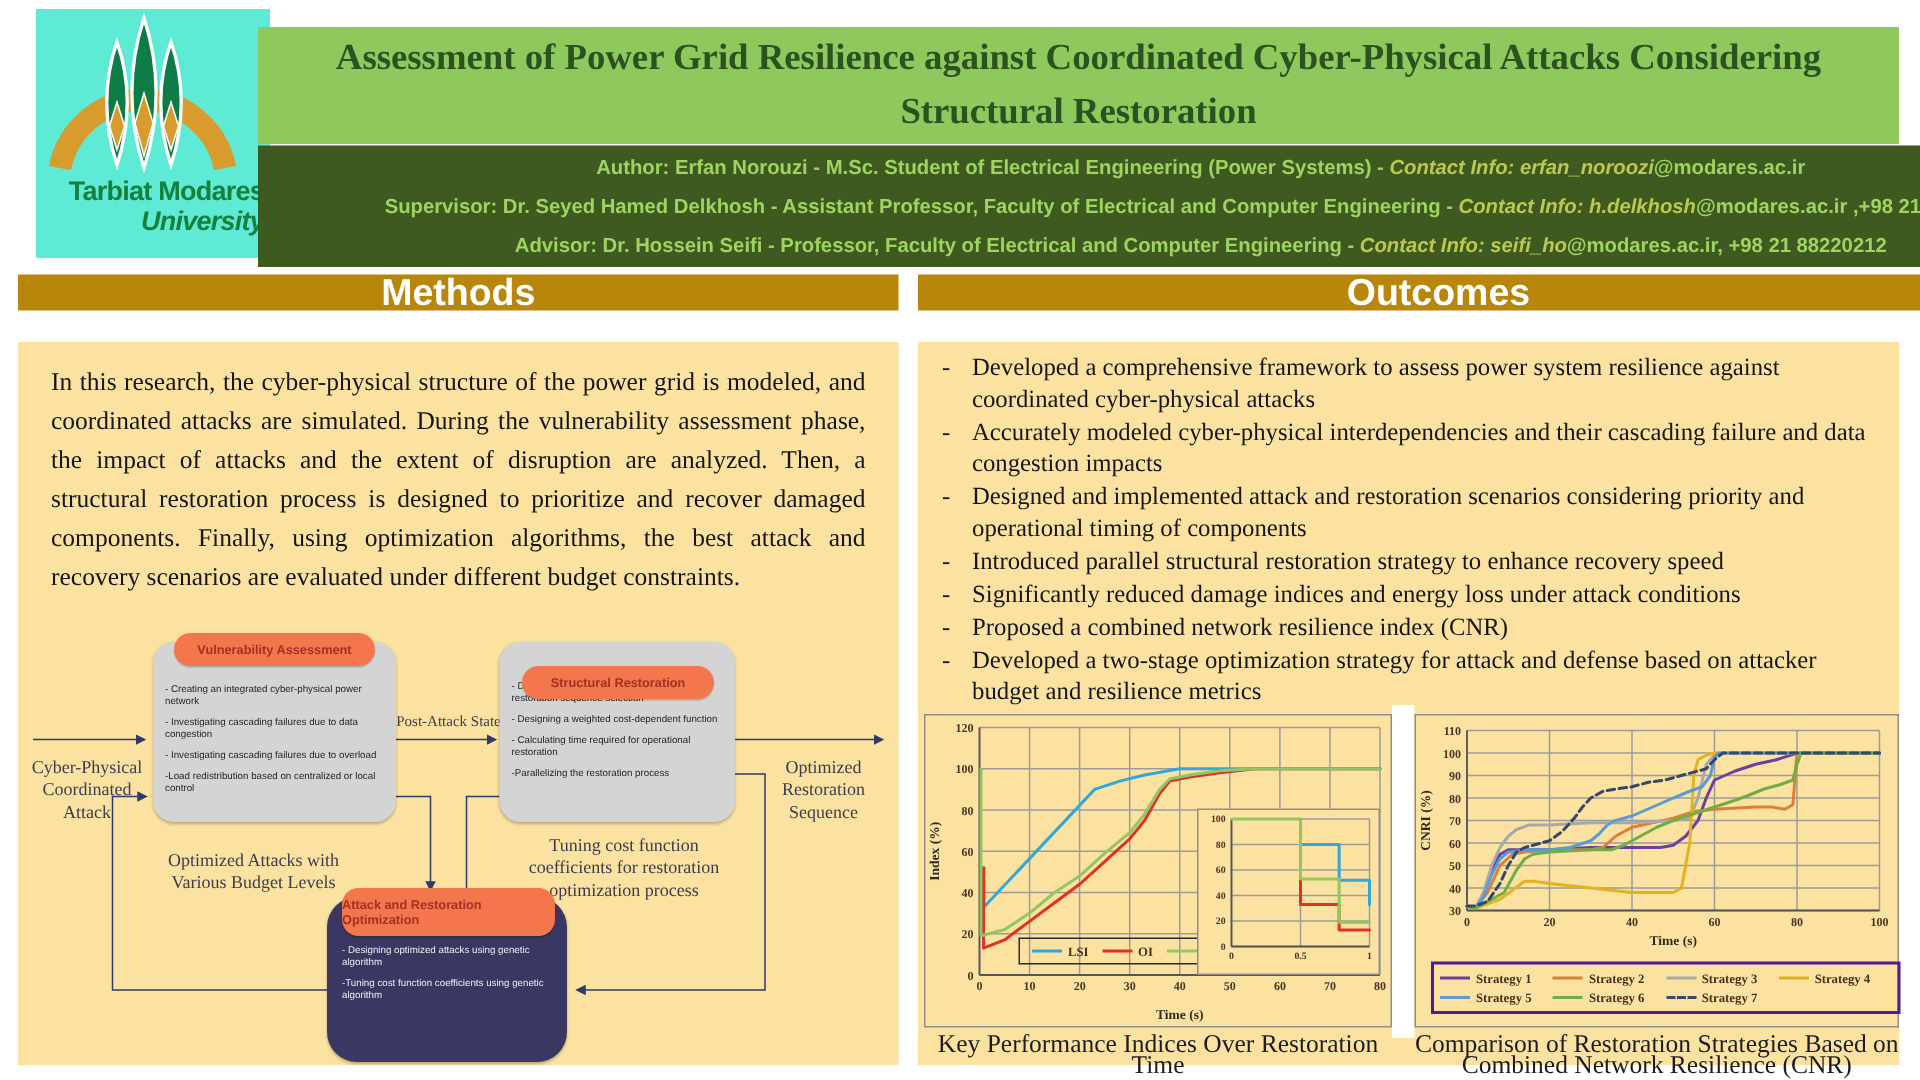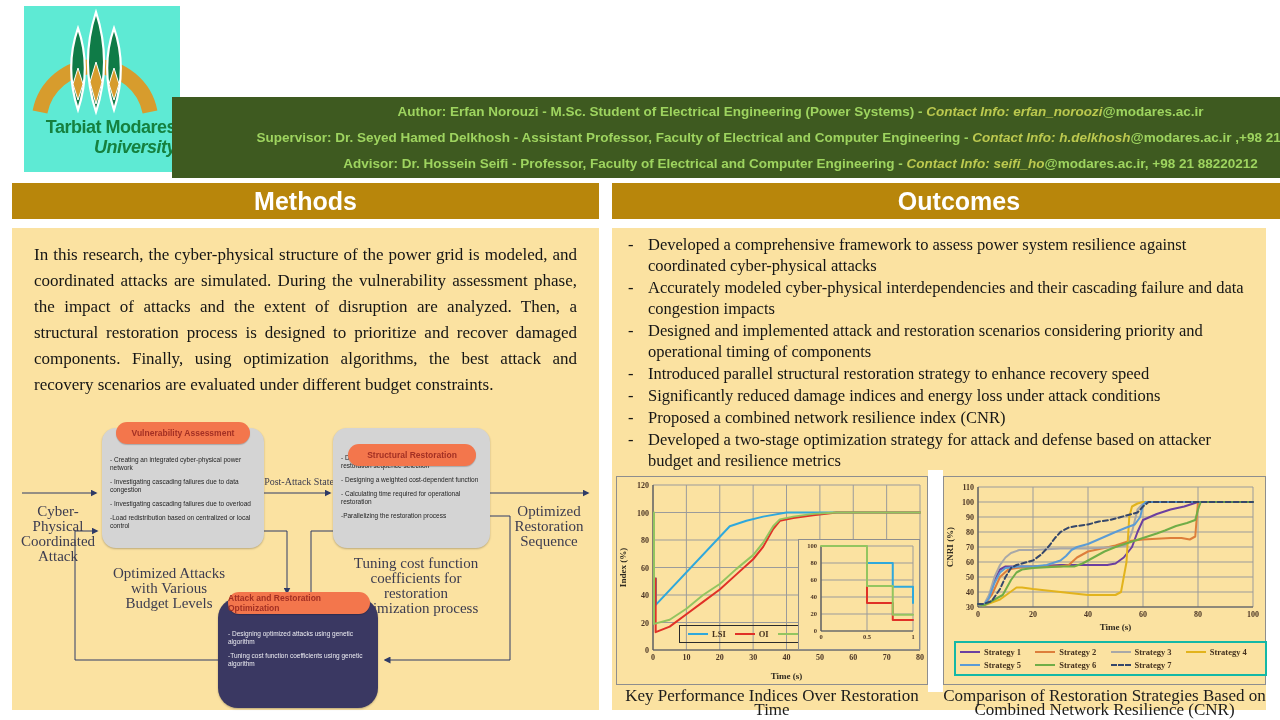--- a/index.html
+++ b/index.html
@@ -14,21 +14,21 @@
   .title-bar{position:absolute;left:172px;top:18px;width:1094px;height:78px;background:#8FC85C;
              display:flex;align-items:center;justify-content:center;text-align:center;}
   .title-bar .t{font-family:"Liberation Serif","DejaVu Serif",serif;font-weight:bold;
                 font-size:24.5px;line-height:36px;color:#2D5222;padding:0 14px;}
   .author-band{position:absolute;left:172px;top:97px;width:1257px;height:81px;background:#3E5A20;
                display:flex;flex-direction:column;justify-content:center;text-align:center;}
   .author-line{font-size:13.5px;font-weight:bold;color:#9ED45F;line-height:26px;}
   .author-line .contact{font-style:italic;color:#BCC94F;}
 
   
-  .col-header{position:absolute;top:183px;height:36px;background:#B8860B;color:#fff;
+  .col-header{position:absolute;top:183px;height:24px;background:#B8860B;color:#fff;
               display:flex;align-items:center;justify-content:center;
               font-size:25px;font-weight:bold;}
   .col-body{position:absolute;top:228px;height:482px;background:#FBE2A1;}
   .methods-header{left:12px;width:587px;}
   .methods-body{left:12px;width:587px;}
   .outcomes-header{left:612px;width:654px;padding-left:20px;}
   .outcomes-body{left:612px;width:654px;}
 
   .methods-par{position:absolute;left:0;top:0;width:587px;box-sizing:border-box;
                padding:14px 22px 0 22px;font-size:17px;line-height:26px;color:#151515;
@@ -38,21 +38,21 @@
   .flow{position:absolute;left:0;top:0;width:587px;height:482px;}
   .flow svg.wires{position:absolute;left:0;top:0;}
   .fbox{position:absolute;border-radius:14px;background:#D4D4D4;box-shadow:0 1px 2px rgba(0,0,0,.25);}
   .fbox.dark{background:#3A3862;border-radius:20px;}
   .pill{position:absolute;background:#F3764C;border-radius:11px;display:flex;align-items:center;
         justify-content:center;font-weight:bold;font-size:8.5px;color:#A33024;box-shadow:0 1px 1px rgba(0,0,0,.2);}
   .fbullets{position:absolute;font-size:6.5px;line-height:8px;color:#242424;}
   .fbullets div{margin-bottom:6px;}
   .fbox.dark .fbullets{color:#EDEDF2;}
   .flabel{position:absolute;font-family:"Liberation Serif","DejaVu Serif",serif;
-          font-size:15px;line-height:15px;color:#3C3C50;text-align:center;}
+          font-size:12px;line-height:15px;color:#3C3C50;text-align:center;}
   .flabel.small{font-size:10px;}
 
   
   .obullets{position:absolute;left:10px;top:6px;width:634px;list-style:none;margin:0;padding:0;}
   .obullets li{display:grid;grid-template-columns:26px 1fr;font-size:16.5px;line-height:21px;
                color:#151515;margin-bottom:1px;}
   .obullets li::before{content:"-";padding-left:6px;}
 
   
   .chart-gap{position:absolute;left:316px;top:242px;width:15px;height:222px;background:#ffffff;}
@@ -64,21 +64,21 @@
            font-family:"Liberation Serif","DejaVu Serif",serif;font-size:17px;line-height:13.5px;color:#1c1c1c;}
   .captionA{left:4px;width:312px;}
   .captionB{left:331px;width:323px;}
   .tick{font:bold 8px "Liberation Serif","DejaVu Serif",serif;fill:#4A3425;}
   .tick-s{font:bold 6.5px "Liberation Serif","DejaVu Serif",serif;fill:#4A3425;}
   .axis-label{font:bold 9px "Liberation Serif","DejaVu Serif",serif;fill:#2F2A20;}
   .inset{position:absolute;left:181px;top:62px;width:122px;height:111px;background:#FBE2A1;
          border:1px solid #8E8E8E;box-sizing:border-box;}
   .legendA{position:absolute;left:62px;top:148px;height:16px;display:flex;align-items:center;
            gap:9px;border:1.5px solid #2A2A2A;padding:0 8px;background:transparent;}
-  .legendB{position:absolute;left:10px;top:164px;width:301px;border:2px solid #14b8a6;
+  .legendB{position:absolute;left:10px;top:164px;width:301px;border:2px solid #4c1d95;
            display:grid;grid-template-columns:repeat(4,1fr);row-gap:3px;padding:4px 4px;}
   .lg-item{display:flex;align-items:center;font:bold 8.5px "Liberation Serif","DejaVu Serif",serif;color:#44311E;white-space:nowrap;}
   .sw{display:inline-block;width:20px;height:0;border-top:2px solid #000;margin-right:4px;}
 </style>
 </head>
 <body>
 
 <div class="poster">
 
   <div class="logo-box">
@@ -88,20 +88,23 @@
       <path d="M90 22 C81 48 81 76 90 104 C99 76 99 48 90 22 Z" fill="#0F7B47" stroke="#fff" stroke-width="2.2"></path>
       <path d="M72 6 C61 40 61 72 72 106 C83 72 83 40 72 6 Z" fill="#0F7B47" stroke="#fff" stroke-width="2.2"></path>
       <path d="M54 62 L49 78 L54 94 L59 78 Z" fill="#D79C2D" stroke="#fff" stroke-width="1"></path>
       <path d="M90 62 L85 78 L90 94 L95 78 Z" fill="#D79C2D" stroke="#fff" stroke-width="1"></path>
       <path d="M72 56 L66 76 L72 98 L78 76 Z" fill="#D79C2D" stroke="#fff" stroke-width="1"></path>
     </svg>
     <div class="logo-text" style="top:112px;">Tarbiat Modares</div>
     <div class="logo-text" style="top:132px;font-style:italic;">University</div>
   </div>
 
+  <div class="title-bar">
+    <div class="t">Assessment of Power Grid Resilience against Coordinated Cyber-Physical Attacks Considering Structural Restoration</div>
+  </div>
 
   <div class="author-band">
       <div class="author-line"><span>Author: Erfan Norouzi - M.Sc. Student of Electrical Engineering (Power Systems) - </span><span class="contact">Contact Info: erfan_noroozi</span><span>@modares.ac.ir</span></div>
       <div class="author-line"><span>Supervisor: Dr. Seyed Hamed Delkhosh - Assistant Professor, Faculty of Electrical and Computer Engineering - </span><span class="contact">Contact Info: h.delkhosh</span><span>@modares.ac.ir ,+98 21 82883366</span></div>
       <div class="author-line"><span>Advisor: Dr. Hossein Seifi - Professor, Faculty of Electrical and Computer Engineering - </span><span class="contact">Contact Info: seifi_ho</span><span>@modares.ac.ir, +98 21 88220212</span></div>
     </div>
 
   <div class="col-header methods-header">
     <span>Methods</span>
   </div>
@@ -149,21 +152,21 @@
         </div>
       </div>
       <div class="pill" style="left:336px;top:194px;width:128px;height:22px;margin-top:22px;">Structural Restoration</div>
 
       <div class="fbox dark" style="left:206px;top:370px;width:160px;height:110px;">
         <div class="fbullets" style="left:10px;top:32px;width:142px;">
           <div>- Designing optimized attacks using genetic algorithm</div>
           <div>-Tuning cost function coefficients using genetic algorithm</div>
         </div>
       </div>
-      <div class="pill" style="left:216px;top:364px;width:142px;height:22px;">Attack and Restoration Optimization</div>
+      <div class="pill" style="left:216px;top:364px;width:142px;height:32px;">Attack and Restoration Optimization</div>
     </div>
   </div>
 
   <div class="col-header outcomes-header">
     <span>Outcomes</span>
   </div>
   <div class="col-body outcomes-body">
     <ul class="obullets serif">
       <li>
           <span>Developed a comprehensive framework to assess power system resilience against coordinated cyber-physical attacks</span>

